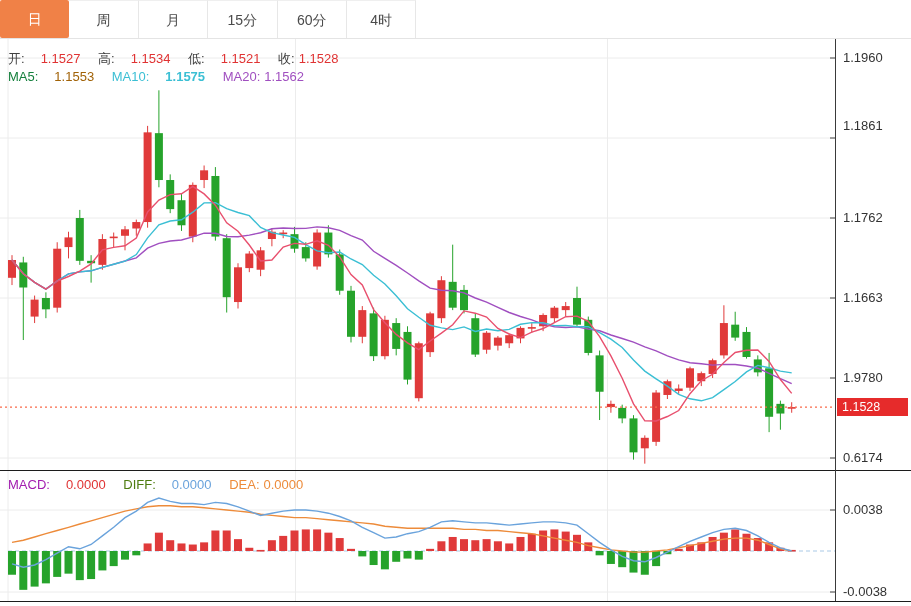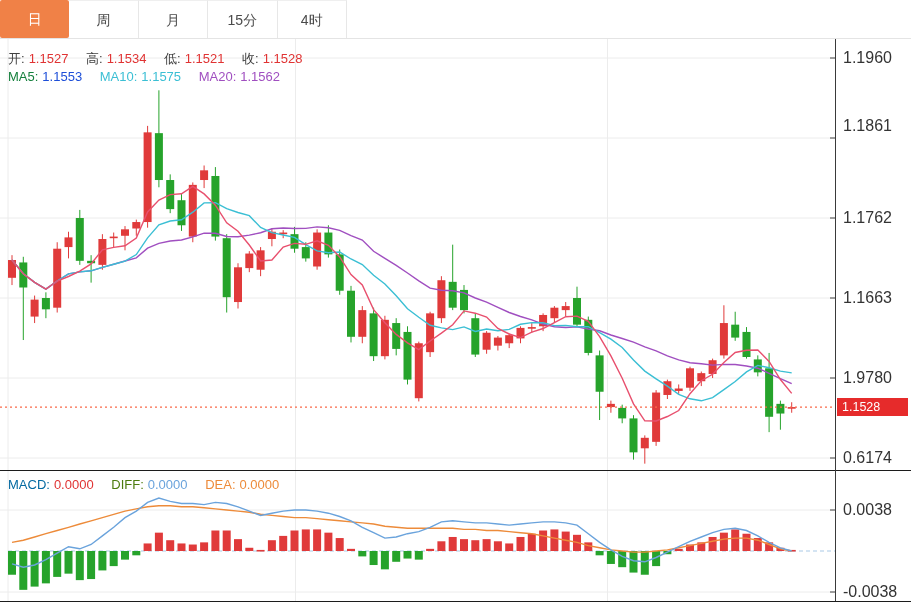--- a/index.html
+++ b/index.html
@@ -11,42 +11,43 @@
   .tab{width:69.4px;height:38px;line-height:38px;text-align:center;font-size:14px;color:#4a4a4a;
        border-right:1px solid #e7e7e7;border-top:1px solid #efefef;box-sizing:border-box;cursor:pointer;
        background:#fff;flex:none;}
   .tab.active{color:#fff;border-top:none;border-right:none;border-radius:2px;}
   
   .legend{position:absolute;left:8px;white-space:nowrap;font-size:13px;letter-spacing:0;}
   #ohlc-legend{top:50px;}
   #ma-legend{top:69px;}
   #macd-legend{top:477px;}
   .legend span{margin-right:4px;}
-  .gap{margin-right:14px !important;}
+  .gap{margin-right:14px !important;margin-left:12px;}
   
   svg{position:absolute;left:0;display:block;}
   #main-svg{top:39px;}
   #macd-svg{top:471px;}
   .sep{position:absolute;left:0;width:911px;height:1px;background:#1c1c1c;}
   #axis-line{position:absolute;left:835px;top:39px;width:1px;height:562px;background:#3a3a3a;}
   
-  .ylab{position:absolute;left:843px;width:64px;font-size:16px;color:#333;line-height:16px;}
+  .ylab{position:absolute;left:843px;width:64px;font-size:13px;color:#333;line-height:16px;}
   #price-tag{position:absolute;left:837px;top:399px;width:71px;height:18px;line-height:18px;
              color:#fff;font-size:12.5px;padding-left:5px;box-sizing:border-box;}
 </style>
 </head>
 <body>
 
 <div id="root">
 
   <div id="tabbar">
       <div class="tab active" style="background: rgb(240, 129, 71);">日</div>
       <div class="tab">周</div>
       <div class="tab">月</div>
       <div class="tab">15分</div>
+      <div class="tab">60分</div>
       <div class="tab">4时</div>
     </div>
 
   <svg id="main-svg" width="911" height="432" viewBox="0 0 911 432">
       <line x1="8" y1="0" x2="8" y2="432" stroke="#ececec" stroke-width="1"></line>
       <line x1="295.5" y1="0" x2="295.5" y2="432" stroke="#ececec" stroke-width="1"></line>
       <line x1="607.5" y1="0" x2="607.5" y2="432" stroke="#ececec" stroke-width="1"></line>
       <line x1="0" y1="19" x2="835" y2="19" stroke="#ececec" stroke-width="1"></line>
       <line x1="830" y1="19" x2="836" y2="19" stroke="#444" stroke-width="1"></line>
       <line x1="0" y1="99.00000000000016" x2="835" y2="99.00000000000016" stroke="#ececec" stroke-width="1"></line>
@@ -292,27 +293,27 @@
   <div id="axis-line"></div>
 
   <div class="legend" id="ohlc-legend">
     <span class="lb" style="color: rgb(64, 64, 64);">开:</span><span class="vl gap" style="color: rgb(224, 51, 51);">1.1527</span>
     <span class="lb" style="color: rgb(64, 64, 64);">高:</span><span class="vl gap" style="color: rgb(224, 51, 51);">1.1534</span>
     <span class="lb" style="color: rgb(64, 64, 64);">低:</span><span class="vl gap" style="color: rgb(224, 51, 51);">1.1521</span>
     <span class="lb" style="color: rgb(64, 64, 64);">收:</span><span class="vl" style="color: rgb(224, 51, 51);">1.1528</span>
   </div>
 
   <div class="legend" id="ma-legend">
-    <span id="ma5-lb" style="color: #15803d;">MA5:</span><span id="ma5-vl" class="gap" style="color: #1d4ed8;">1.1553</span>
-    <span id="ma10-lb" style="color: rgb(59, 191, 212);">MA10:</span><span id="ma10-vl" class="gap" style="color: rgb(59, 191, 212);">1.1575</span>
+    <span id="ma5-lb" style="color: #15803d;">MA5:</span><span id="ma5-vl" class="gap" style="color: #a16207;">1.1553</span>
+    <span id="ma10-lb" style="color: rgb(59, 191, 212);">MA10:</span><span id="ma10-vl" class="gap" style="color: rgb(59, 191, 212); font-weight: bold;">1.1575</span>
     <span id="ma20-lb" style="color: rgb(160, 79, 192);">MA20:</span><span id="ma20-vl" style="color: rgb(160, 79, 192);">1.1562</span>
   </div>
 
   <div class="legend" id="macd-legend">
-    <span id="macd-lb" style="color: #0369a1;">MACD:</span><span id="macd-vl" class="gap" style="color: rgb(224, 51, 51);">0.0000</span>
+    <span id="macd-lb" style="color: #a21caf;">MACD:</span><span id="macd-vl" class="gap" style="color: rgb(224, 51, 51);">0.0000</span>
     <span id="diff-lb" style="color: #4d7c0f;">DIFF:</span><span id="diff-vl" class="gap" style="color: rgb(106, 163, 220);">0.0000</span>
     <span id="dea-lb" style="color: rgb(237, 139, 58);">DEA:</span><span id="dea-vl" style="color: rgb(237, 139, 58);">0.0000</span>
   </div>
 
   <div id="yaxis">
       <div class="ylab" style="top: 50px;">1.1960</div>
       <div class="ylab" style="top: 118px;">1.1861</div>
       <div class="ylab" style="top: 210px;">1.1762</div>
       <div class="ylab" style="top: 290px;">1.1663</div>
       <div class="ylab" style="top: 370px;">1.9780</div>

